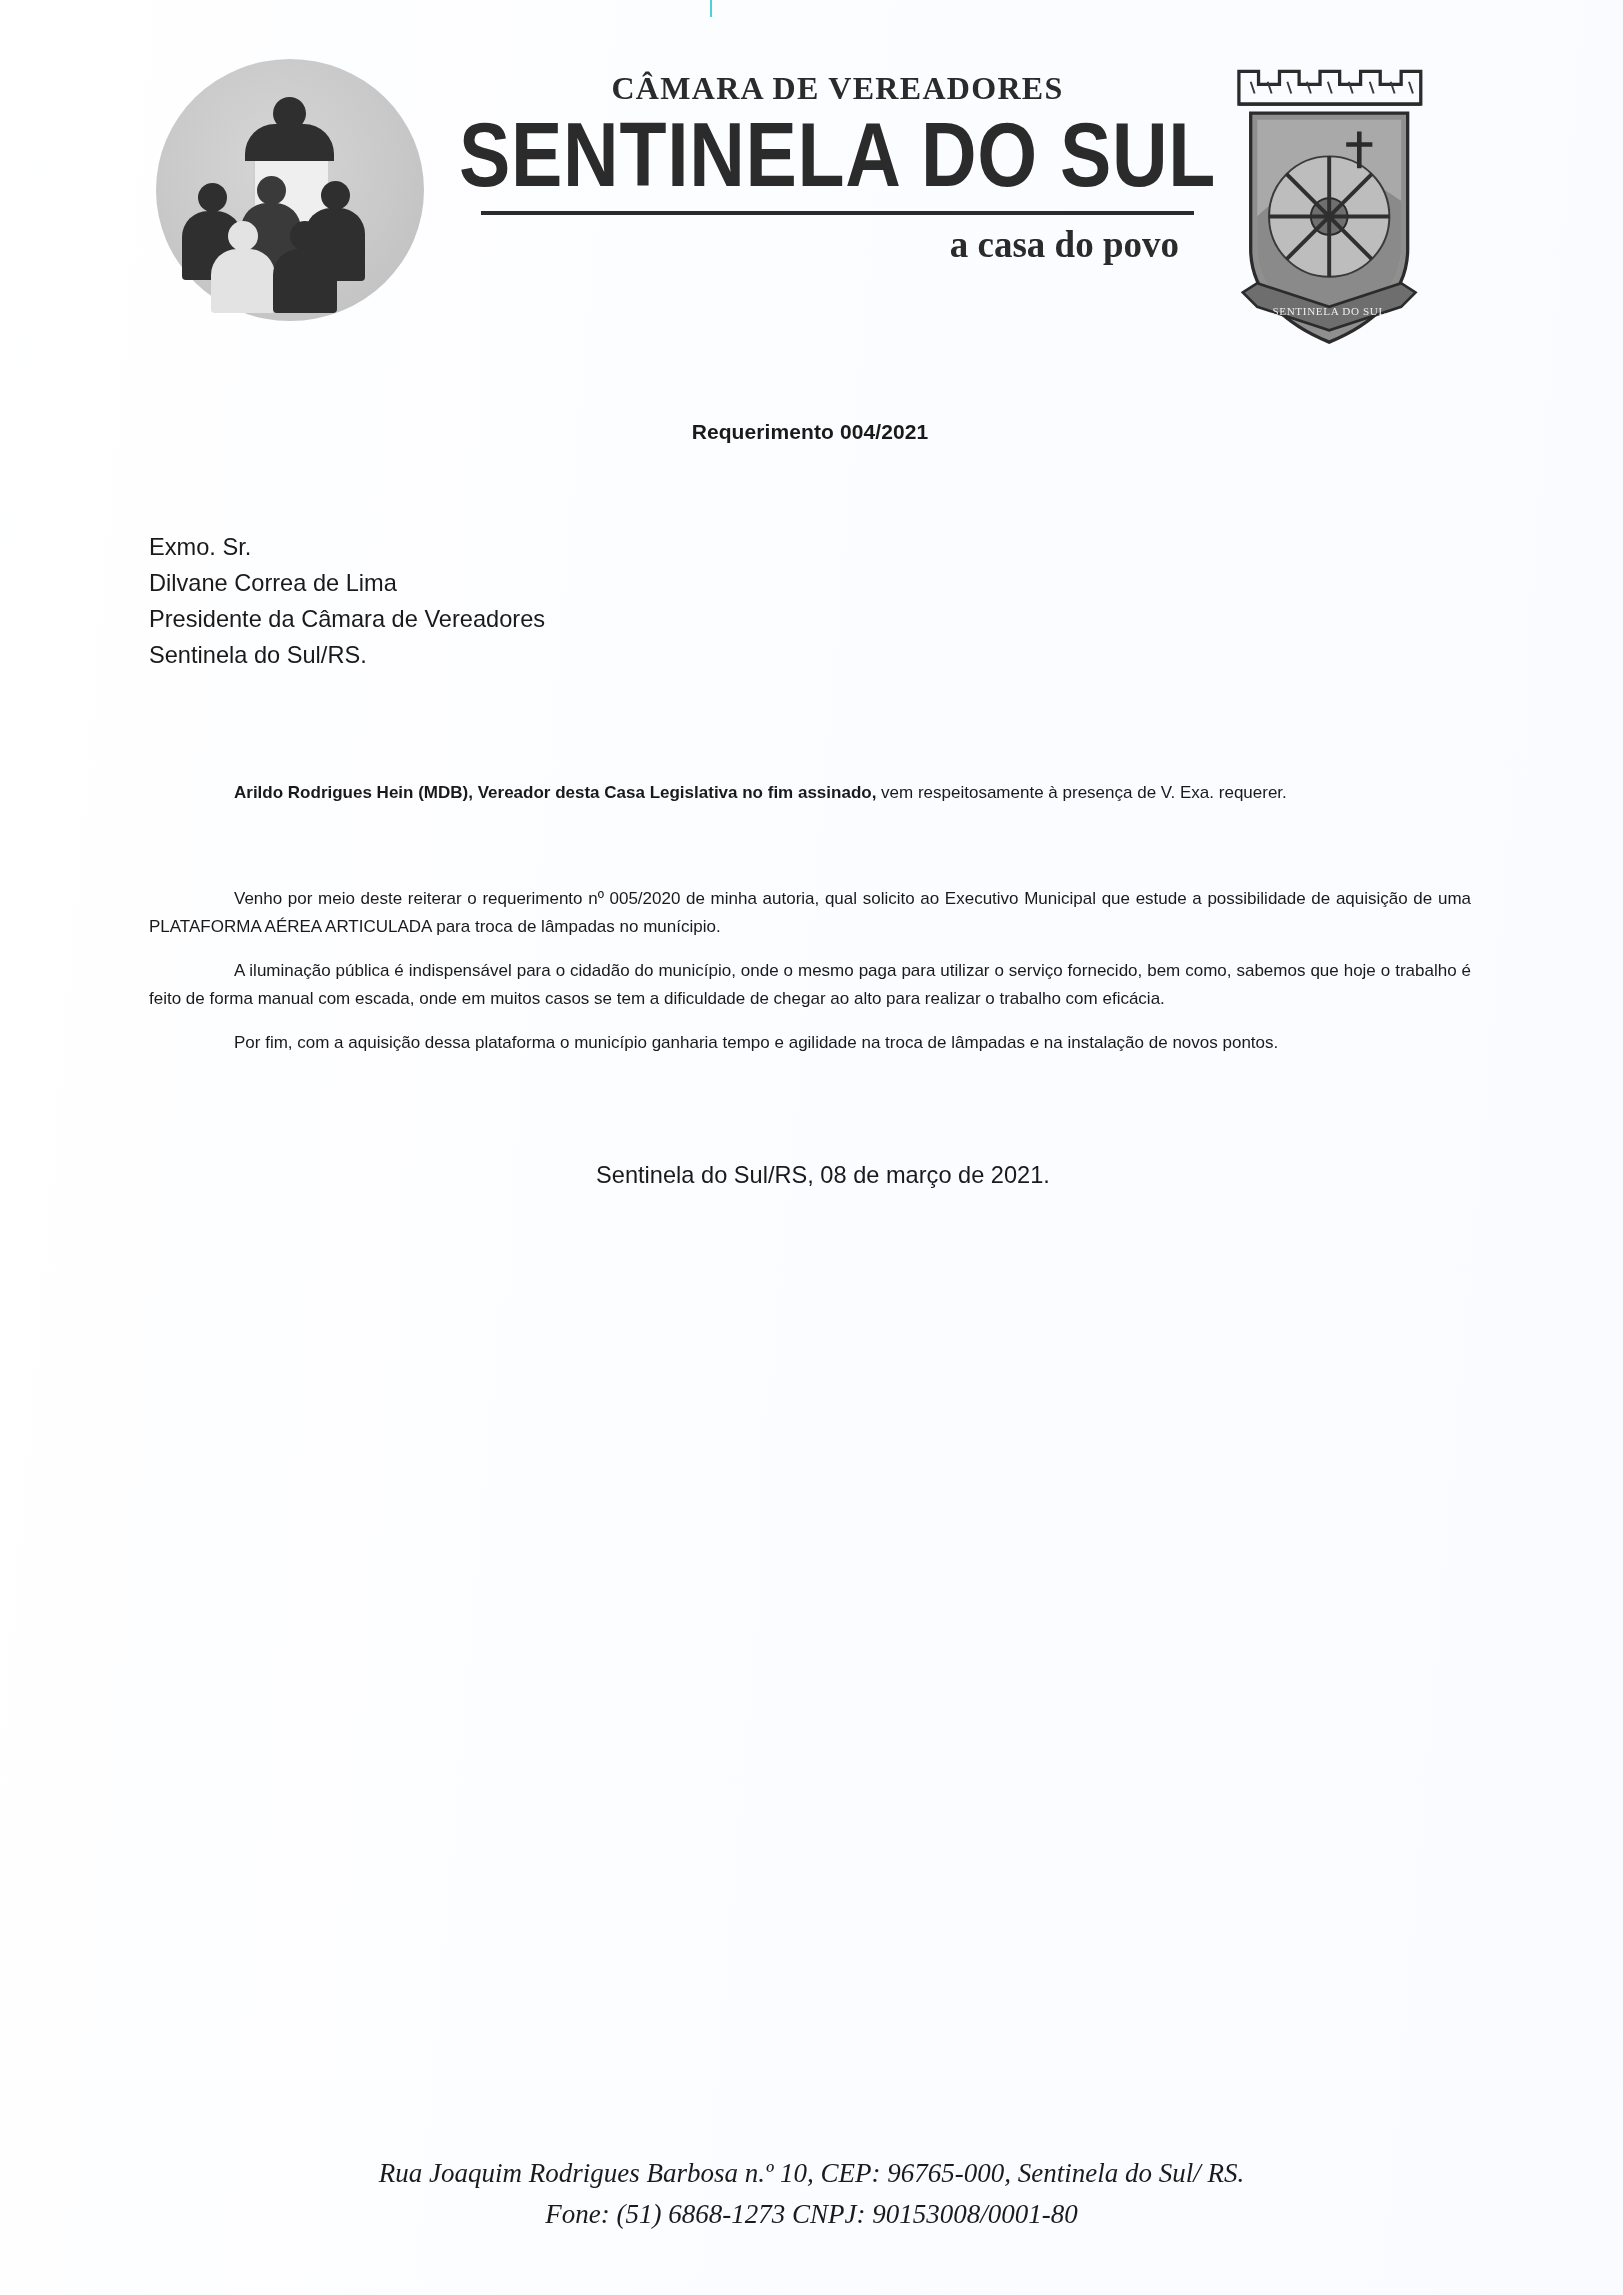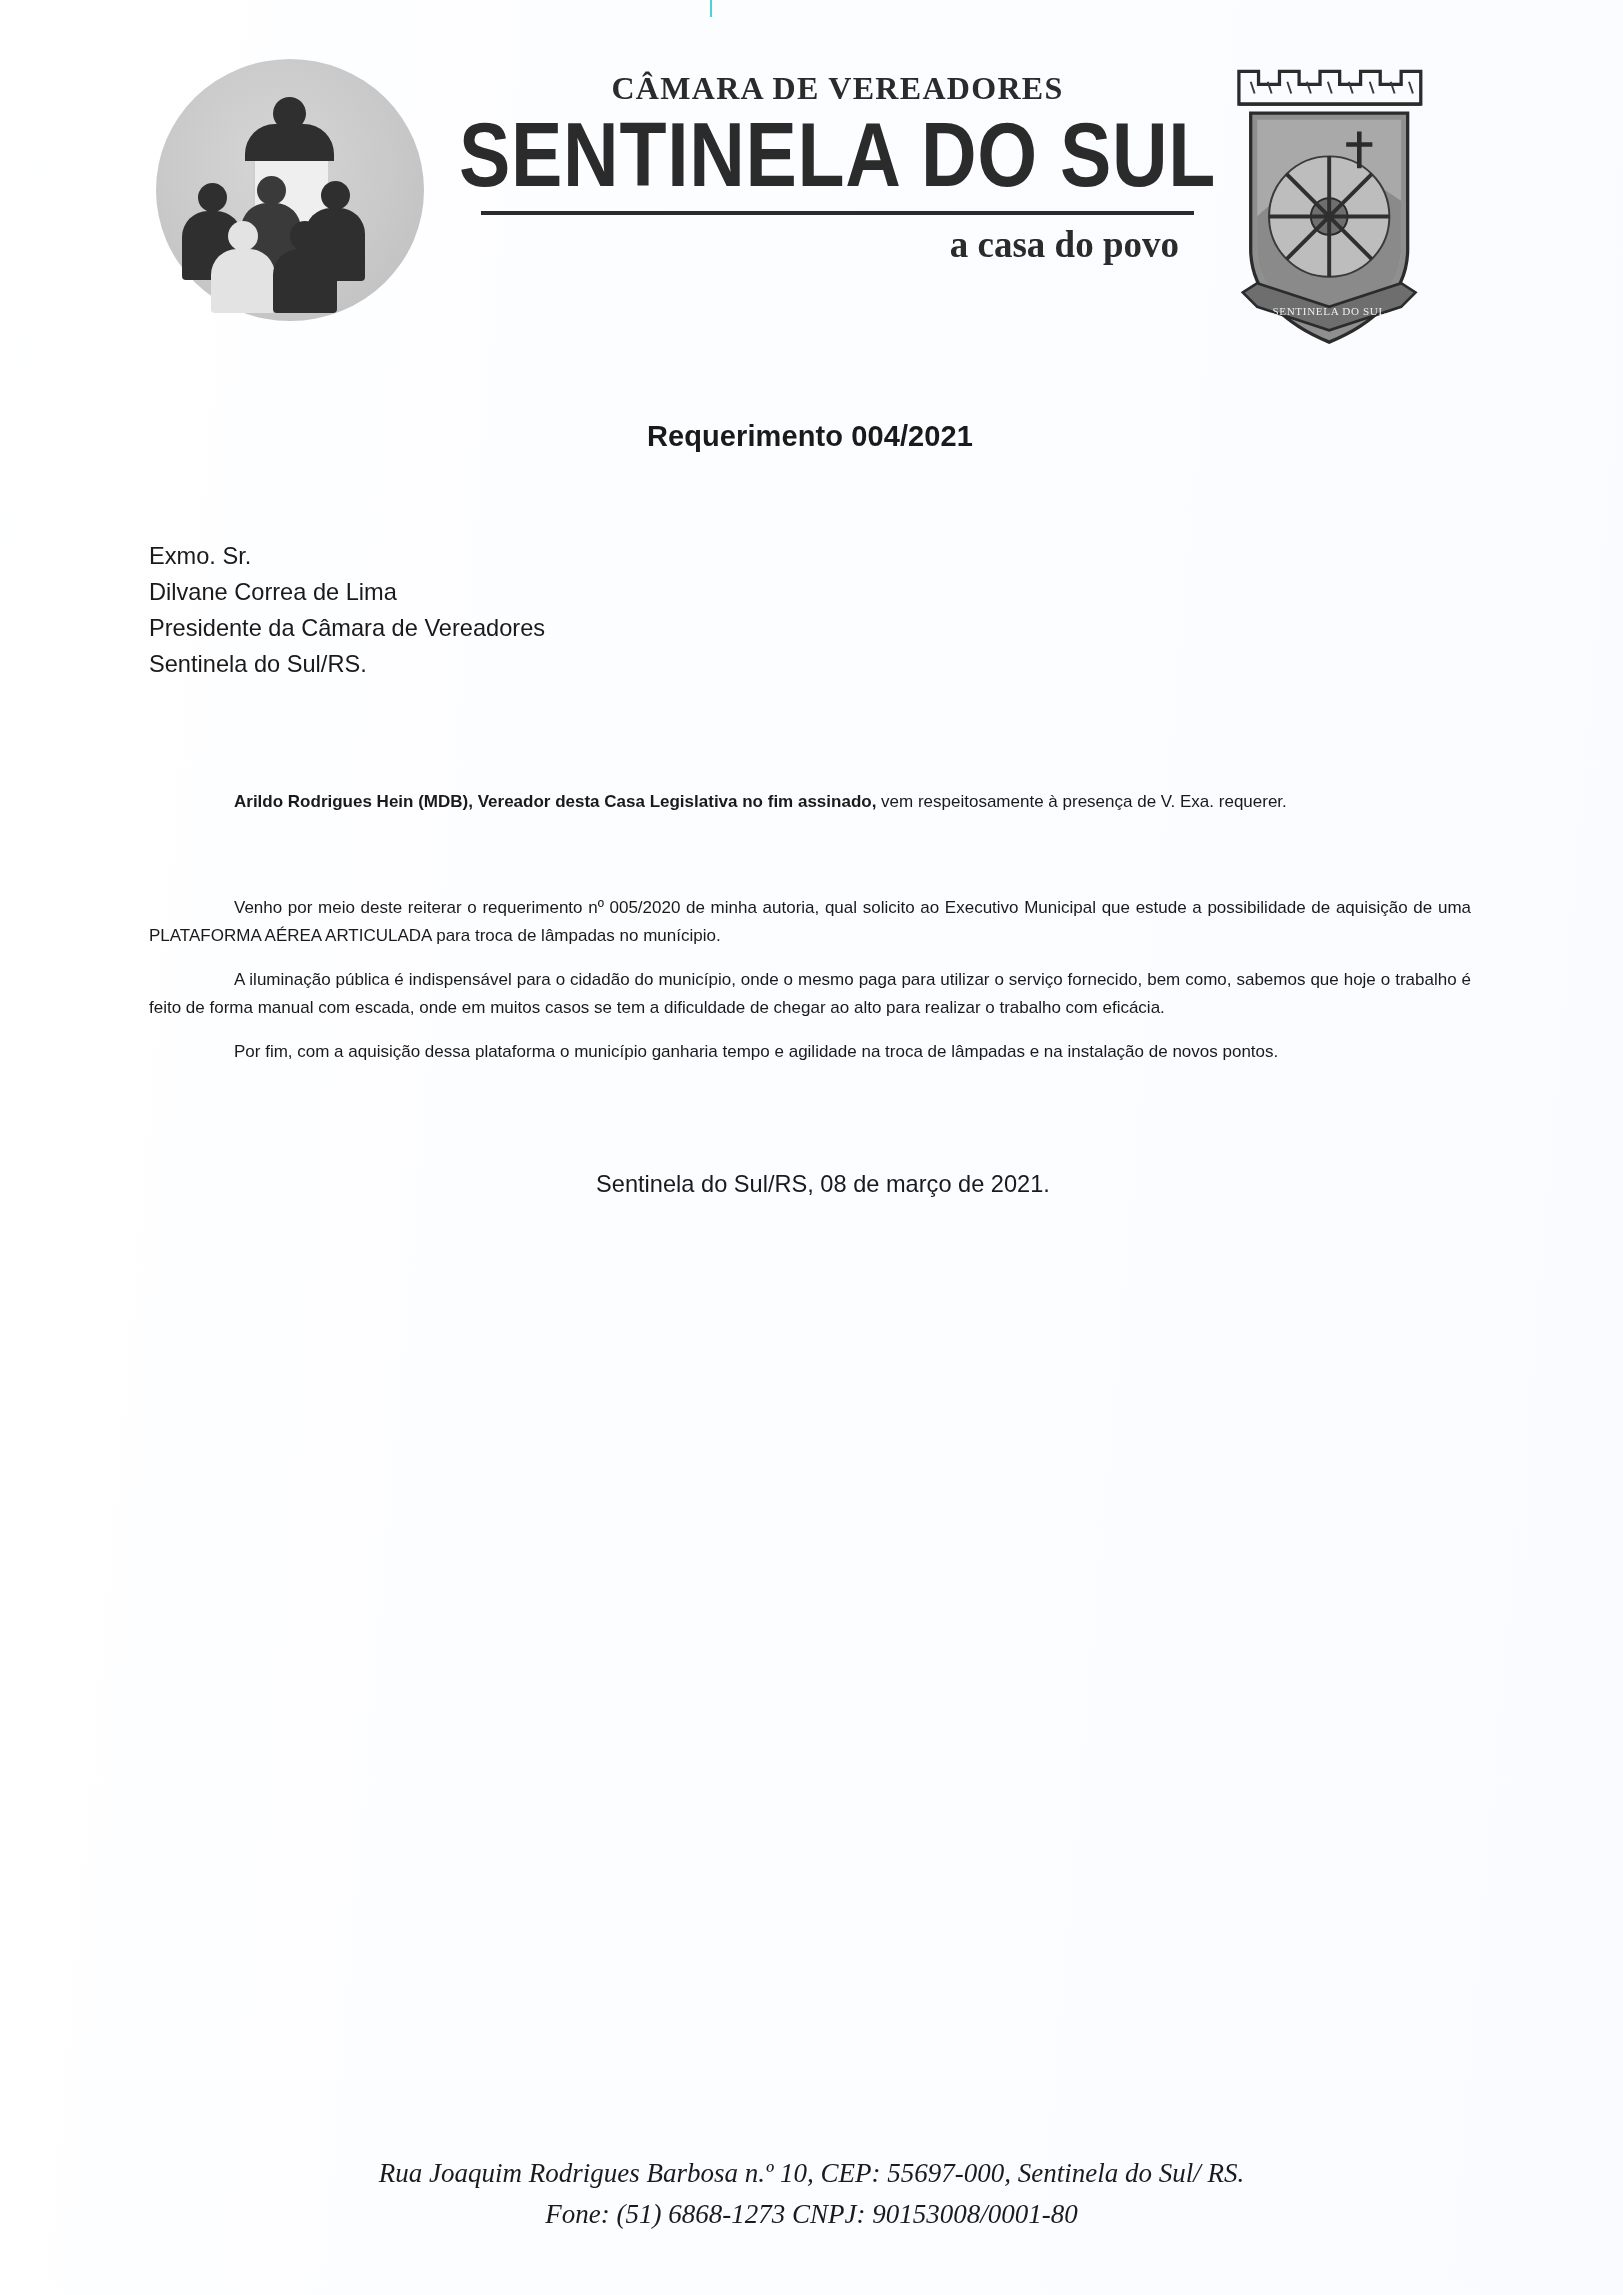--- a/index.html
+++ b/index.html
@@ -134,21 +134,21 @@
 
   
   .doc {
     position: absolute;
     left: 149px;
     top: 406px;
     width: 1322px;
   }
   .doc-number {
     text-align: center;
-    font-size: 29px;
+    font-size: 21px;
     font-weight: bold;
     margin-top: 14.4px;
     margin-bottom: 0;
     letter-spacing: 0.1px;
   }
   .addressee {
     margin-top: 86px;
     font-size: 23.6px;
     line-height: 1.52;
   }
@@ -312,17 +312,17 @@
 
     <p class="para para-1">Venho por meio deste reiterar o requerimento nº 005/2020 de minha autoria, qual solicito ao Executivo Municipal que estude a possibilidade de aquisição de uma PLATAFORMA AÉREA ARTICULADA para troca de lâmpadas no munícipio.</p>
     <p class="para para-2">A iluminação pública é indispensável para o cidadão do município, onde o mesmo paga para utilizar o serviço fornecido, bem como, sabemos que hoje o trabalho é feito de forma manual com escada, onde em muitos casos se tem a dificuldade de chegar ao alto para realizar o trabalho com eficácia.</p>
     <p class="para para-3">Por fim, com a aquisição dessa plataforma o município ganharia tempo e agilidade na troca de lâmpadas e na instalação de novos pontos.</p>
 
     <div class="place-date">Sentinela do Sul/RS, 08 de março de 2021.</div>
 
   </div>
 
   <div class="footer">
-    <div>Rua Joaquim Rodrigues Barbosa n.º 10, CEP: 55697-000,  Sentinela do Sul/ RS.</div>
+    <div>Rua Joaquim Rodrigues Barbosa n.º 10, CEP: 96765-000,  Sentinela do Sul/ RS.</div>
     <div>Fone: (51) 6868-1273 CNPJ: 90153008/0001-80</div>
   </div>
 </div>
 
 
 </body></html>

